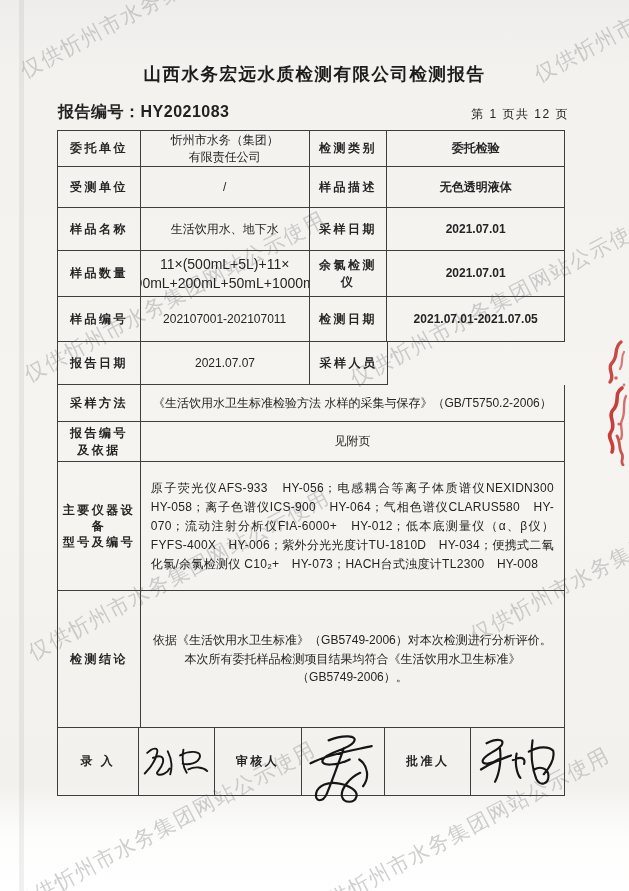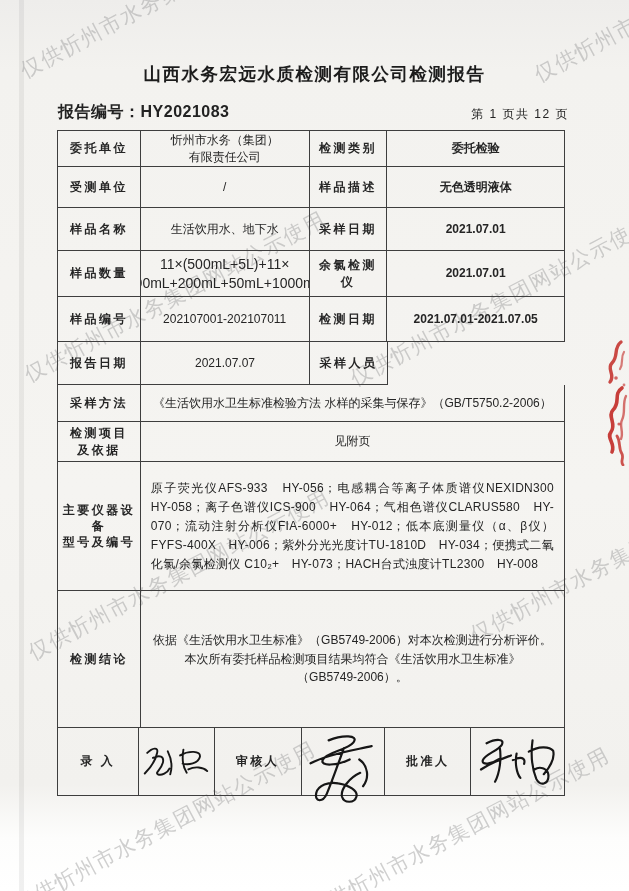--- a/index.html
+++ b/index.html
@@ -143,21 +143,21 @@
       <div class="cell c2 h43">2021.07.07</div>
       <div class="cell c3 h43 lab">采样人员</div>
     </div>
 
     <div class="row">
       <div class="cell c1 h37 lab">采样方法</div>
       <div class="cell wide h37">《生活饮用水卫生标准检验方法 水样的采集与保存》（GB/T5750.2-2006）</div>
     </div>
 
     <div class="row">
-      <div class="cell c1 h40 lab pre">检测项目
+      <div class="cell c1 h40 lab pre">报告编号
 及依据</div>
       <div class="cell wide h40">见附页</div>
     </div>
 
     <div class="row">
       <div class="cell c1 h129 lab pre">主要仪器设备
 型号及编号</div>
       <div class="cell wide h129 para">
         <div class="para-inner">原子荧光仪AFS-933　HY-056；电感耦合等离子体质谱仪NEXIDN300　HY-058；离子色谱仪ICS-900　HY-064；气相色谱仪CLARUS580　HY-070；流动注射分析仪FIA-6000+　HY-012；低本底测量仪（α、β仪）FYFS-400X　HY-006；紫外分光光度计TU-1810D　HY-034；便携式二氧化氯/余氯检测仪 C10₂+　HY-073；HACH台式浊度计TL2300　HY-008</div>
       </div>

